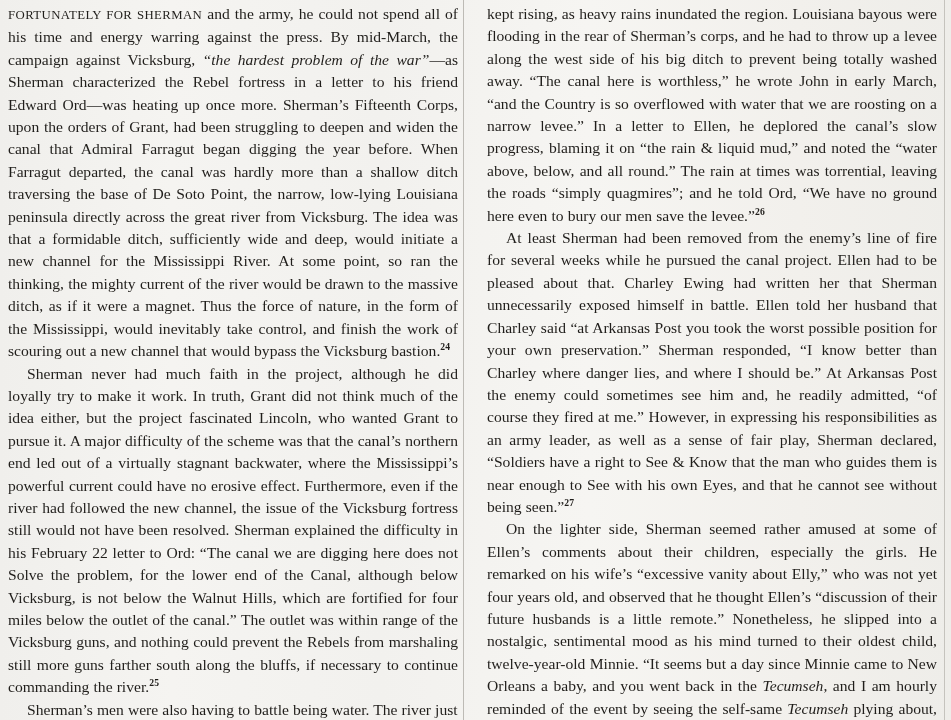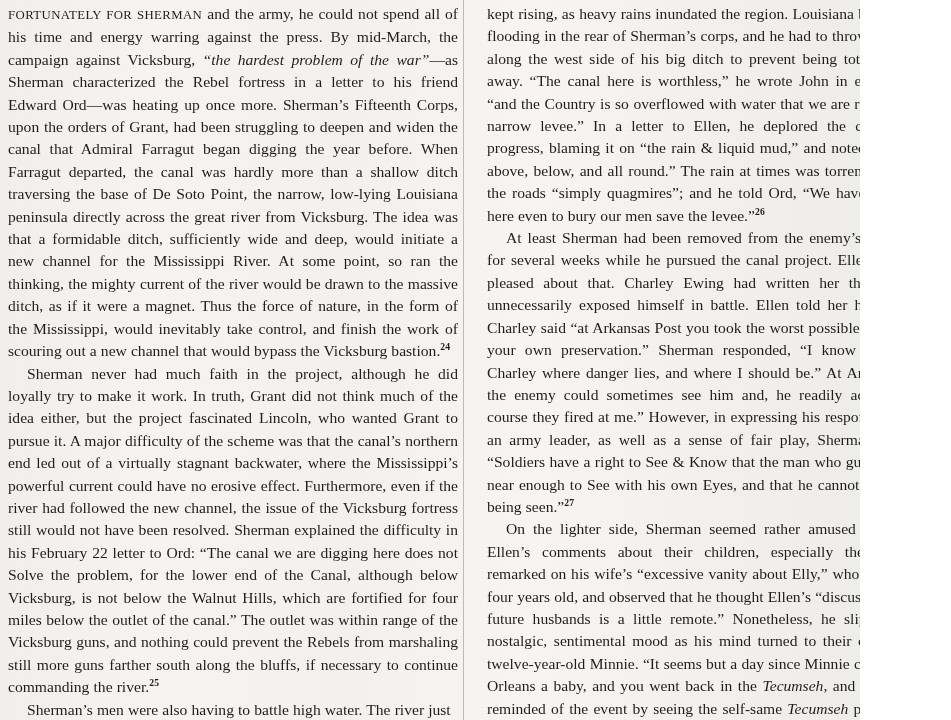--- a/index.html
+++ b/index.html
@@ -1,18 +1,18 @@
 <!DOCTYPE html>
 <html lang="en" style="--ink: #201e1b; --paper: #f3f2ef; --rule: #b3b0aa;"><head>
 <meta charset="utf-8">
 <style>
   html, body { margin: 0; padding: 0; }
   .screen {
     position: relative;
-    width: 860px;
+    width: 951px;
     height: 720px;
     overflow: hidden;
     background:
       linear-gradient(90deg, #f0efec 0%, #f5f4f1 18%, #f2f1ee 40%, #f6f5f2 62%, #f2f0ec 84%, #eeede9 100%);
     font-family: "Liberation Serif", "DejaVu Serif", serif;
     color: var(--ink, #201e1b);
   }
   .col {
     position: absolute;
     top: 3px;
@@ -50,21 +50,21 @@
   .rule-gutter { left: 463px; }
   .rule-edge   { left: 944px; opacity: 0.7; }
 </style>
 </head>
 <body>
 
 <div class="screen">
   <div class="col col-left" id="col-left">
       <p><span class="run-sc">FORTUNATELY FOR SHERMAN</span><span> and the army, he could not spend all of his time and energy warring against the press. By mid-March, the campaign against Vicksburg, </span><span class="run-italic">“the hardest problem of the war”</span><span>—as Sherman characterized the Rebel fortress in a letter to his friend Edward Ord—was heating up once more. Sherman’s Fifteenth Corps, upon the orders of Grant, had been struggling to deepen and widen the canal that Admiral Farragut began digging the year before. When Farragut departed, the canal was hardly more than a shallow ditch traversing the base of De Soto Point, the narrow, low-lying Louisiana peninsula directly across the great river from Vicksburg. The idea was that a formidable ditch, sufficiently wide and deep, would initiate a new channel for the Mississippi River. At some point, so ran the thinking, the mighty current of the river would be drawn to the massive ditch, as if it were a magnet. Thus the force of nature, in the form of the Mississippi, would inevitably take control, and finish the work of scouring out a new channel that would bypass the Vicksburg bastion.</span><span class="run-sup">24</span></p>
       <p class="indent"><span>Sherman never had much faith in the project, although he did loyally try to make it work. In truth, Grant did not think much of the idea either, but the project fascinated Lincoln, who wanted Grant to pursue it. A major difficulty of the scheme was that the canal’s northern end led out of a virtually stagnant backwater, where the Mississippi’s powerful current could have no erosive effect. Furthermore, even if the river had followed the new channel, the issue of the Vicksburg fortress still would not have been resolved. Sherman explained the difficulty in his February 22 letter to Ord: “The canal we are digging here does not Solve the problem, for the lower end of the Canal, although below Vicksburg, is not below the Walnut Hills, which are fortified for four miles below the outlet of the canal.” The outlet was within range of the Vicksburg guns, and nothing could prevent the Rebels from marshaling still more guns farther south along the bluffs, if necessary to continue commanding the river.</span><span class="run-sup">25</span></p>
-      <p class="indent"><span>Sherman’s men were also having to battle high water. The river just</span></p>
+      <p class="indent"><span>Sherman’s men were also having to battle being water. The river just</span></p>
     </div>
   <div class="col col-right" id="col-right">
       <p><span>kept rising, as heavy rains inundated the region. Louisiana bayous were flooding in the rear of Sherman’s corps, and he had to throw up a levee along the west side of his big ditch to prevent being totally washed away. “The canal here is worthless,” he wrote John in early March, “and the Country is so overflowed with water that we are roosting on a narrow levee.” In a letter to Ellen, he deplored the canal’s slow progress, blaming it on “the rain &amp; liquid mud,” and noted the “water above, below, and all round.” The rain at times was torrential, leaving the roads “simply quagmires”; and he told Ord, “We have no ground here even to bury our men save the levee.”</span><span class="run-sup">26</span></p>
       <p class="indent"><span>At least Sherman had been removed from the enemy’s line of fire for several weeks while he pursued the canal project. Ellen had to be pleased about that. Charley Ewing had written her that Sherman unnecessarily exposed himself in battle. Ellen told her husband that Charley said “at Arkansas Post you took the worst possible position for your own preservation.” Sherman responded, “I know better than Charley where danger lies, and where I should be.” At Arkansas Post the enemy could sometimes see him and, he readily admitted, “of course they fired at me.” However, in expressing his responsibilities as an army leader, as well as a sense of fair play, Sherman declared, “Soldiers have a right to See &amp; Know that the man who guides them is near enough to See with his own Eyes, and that he cannot see without being seen.”</span><span class="run-sup">27</span></p>
       <p class="indent"><span>On the lighter side, Sherman seemed rather amused at some of Ellen’s comments about their children, especially the girls. He remarked on his wife’s “excessive vanity about Elly,” who was not yet four years old, and observed that he thought Ellen’s “discussion of their future husbands is a little remote.” Nonetheless, he slipped into a nostalgic, sentimental mood as his mind turned to their oldest child, twelve-year-old Minnie. “It seems but a day since Minnie came to New Orleans a baby, and you went back in the </span><span class="run-italic">Tecumseh</span><span>, and I am hourly reminded of the event by seeing the self-same </span><span class="run-italic">Tecumseh</span><span> plying about, looking rather old and seedy.”</span></p>
     </div>
   <div class="rule rule-gutter"></div>
   <div class="rule rule-edge"></div>
 </div>
 

